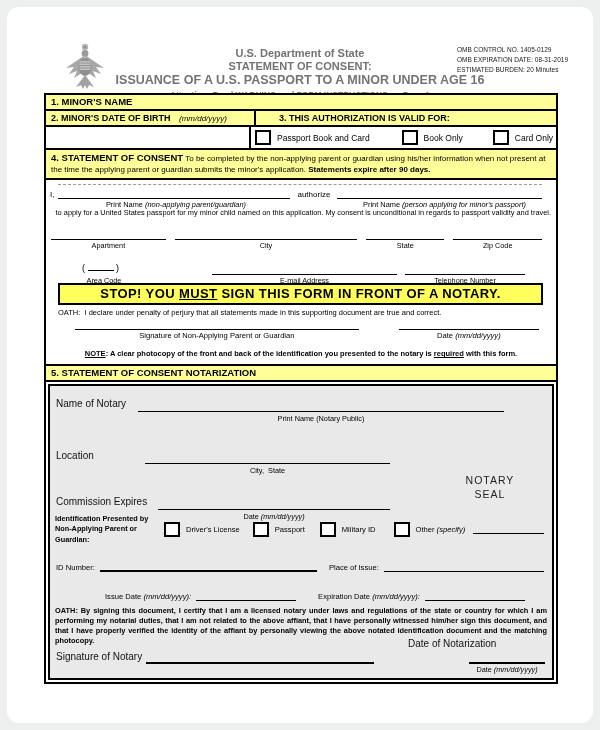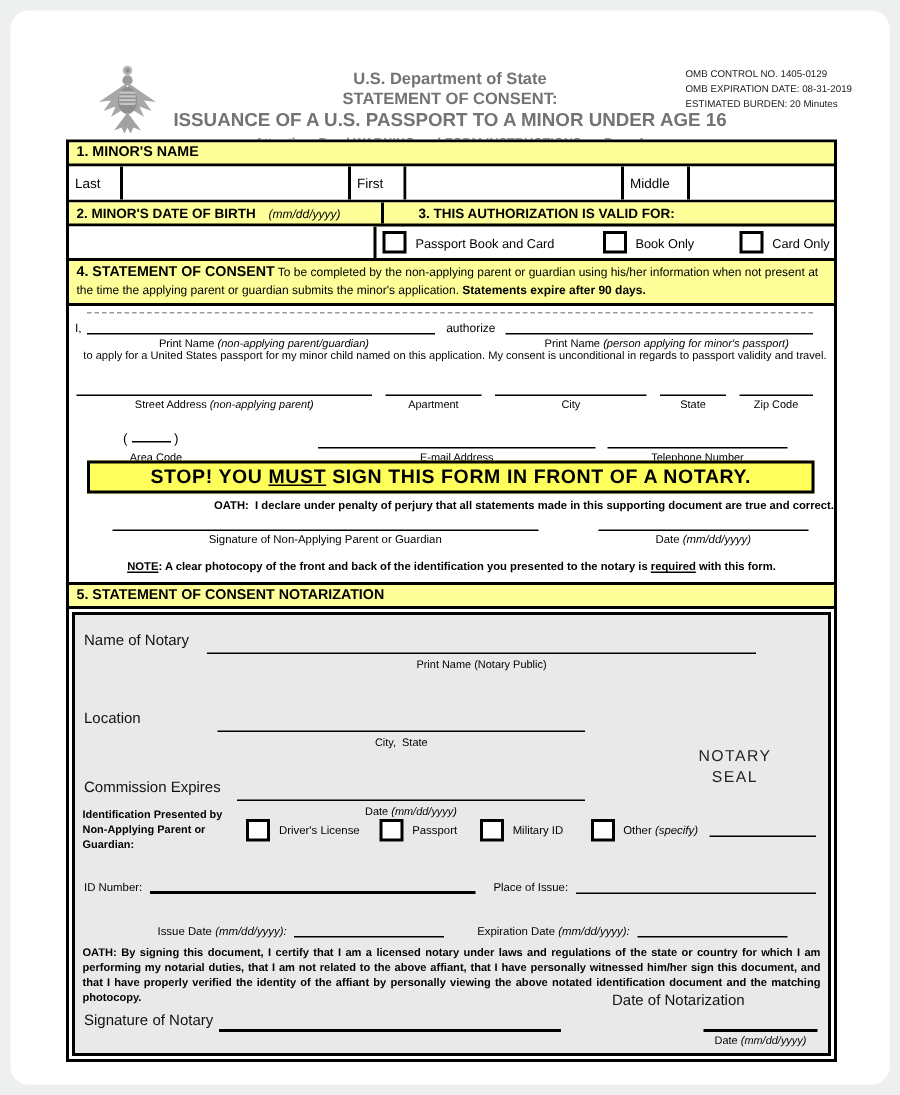--- a/index.html
+++ b/index.html
@@ -41,21 +41,21 @@
   .authrow{position:absolute;left:4px;right:14px;top:8px;display:flex;align-items:flex-end;}
   .wline{border-bottom:1.5px solid #000;height:10px;}
   .authlabels{position:absolute;left:4px;right:14px;top:20px;display:flex;font-size:7.4px;}
   .consentp{position:absolute;left:5px;right:5px;top:28px;font-size:7.4px;white-space:nowrap;overflow:hidden;text-align:right;}
   .addrrow{position:absolute;left:5px;right:14px;top:46px;display:flex;gap:9px;}
   .fld{display:flex;flex-direction:column;}
   .fld .line{border-bottom:1.5px solid #000;height:13px;}
   .flabel{font-size:7.3px;text-align:center;padding-top:1px;white-space:nowrap;}
   .phonerow{position:absolute;left:36px;right:20px;top:81px;display:flex;align-items:flex-start;}
   .stop{position:absolute;left:12px;right:13px;top:103px;height:18px;border:2px solid #000;background:#FFFF5C;text-align:center;font-weight:bold;font-size:13px;line-height:18px;letter-spacing:0.4px;}
-  .oathc{position:absolute;left:12px;right:0;top:128px;text-align:right;font-weight:bold;font-size:7.5px;}
+  .oathc{position:absolute;left:12px;right:0;top:128px;text-align:left;font-weight:normal;font-size:7.5px;}
   .sigrow{position:absolute;left:29px;right:17px;top:136px;display:flex;}
   .noteline{position:absolute;left:0;right:0;top:169px;text-align:center;font-weight:bold;font-size:7.5px;}
   .u{text-decoration:underline;}
   .i{font-style:italic;}
 
   
   .gray{margin:2px;border:2px solid #000;background:#E9E9E9;position:relative;height:292px;font-size:7.6px;}
   .biglbl{font-size:10px;color:#111;}
   .gline{border-bottom:1.5px solid #000;position:absolute;}
   .gsub{position:absolute;text-align:center;font-size:7.3px;}
@@ -92,28 +92,20 @@
 
     <div class="omb">
       <div>OMB CONTROL NO. 1405-0129</div>
       <div>OMB EXPIRATION DATE: 08-31-2019</div>
       <div>ESTIMATED BURDEN: 20 Minutes</div>
     </div>
 
     <div class="form">
 
       <div class="ybar">1. MINOR'S NAME</div>
-      <div class="row name-row">
-        <div class="cell-lbl" style="width:30px;">Last</div>
-        <div class="cell-inp" style="width:150px;"></div>
-        <div class="cell-lbl" style="width:31px;">First</div>
-        <div class="cell-inp" style="width:143px;"></div>
-        <div class="cell-lbl" style="width:38px;">Middle</div>
-        <div class="cell-inp" style="flex:1;border-right:none;"></div>
-      </div>
 
       <div class="row s23">
         <div class="left">
           <span>2. MINOR'S DATE OF BIRTH</span>
           <span class="i" style="font-weight:normal;font-size:8px;margin-left:6px;">(mm/dd/yyyy)</span>
         </div>
         <div class="right">3. THIS AUTHORIZATION IS VALID FOR:</div>
       </div>
       <div class="row cbrow">
         <div class="left"></div>
@@ -155,27 +147,20 @@
           <span style="width:55px;"></span>
           <span style="flex:1;text-align:center;">
             <span>Print Name</span>
             <span class="i">(person applying for minor's passport)</span>
           </span>
         </div>
 
         <div class="consentp">to apply for a United States passport for my minor child named on this application. My consent is unconditional in regards to passport validity and travel.</div>
 
         <div class="addrrow">
-          <div class="fld" style="flex:3.4;">
-            <span class="line"></span>
-            <span class="flabel">
-              <span>Street Address</span>
-              <span class="i">(non-applying parent)</span>
-            </span>
-          </div>
           <div class="fld" style="flex:1.1;">
             <span class="line"></span>
             <span class="flabel">Apartment</span>
           </div>
           <div class="fld" style="flex:1.75;">
             <span class="line"></span>
             <span class="flabel">City</span>
           </div>
           <div class="fld" style="flex:0.75;">
             <span class="line"></span>

